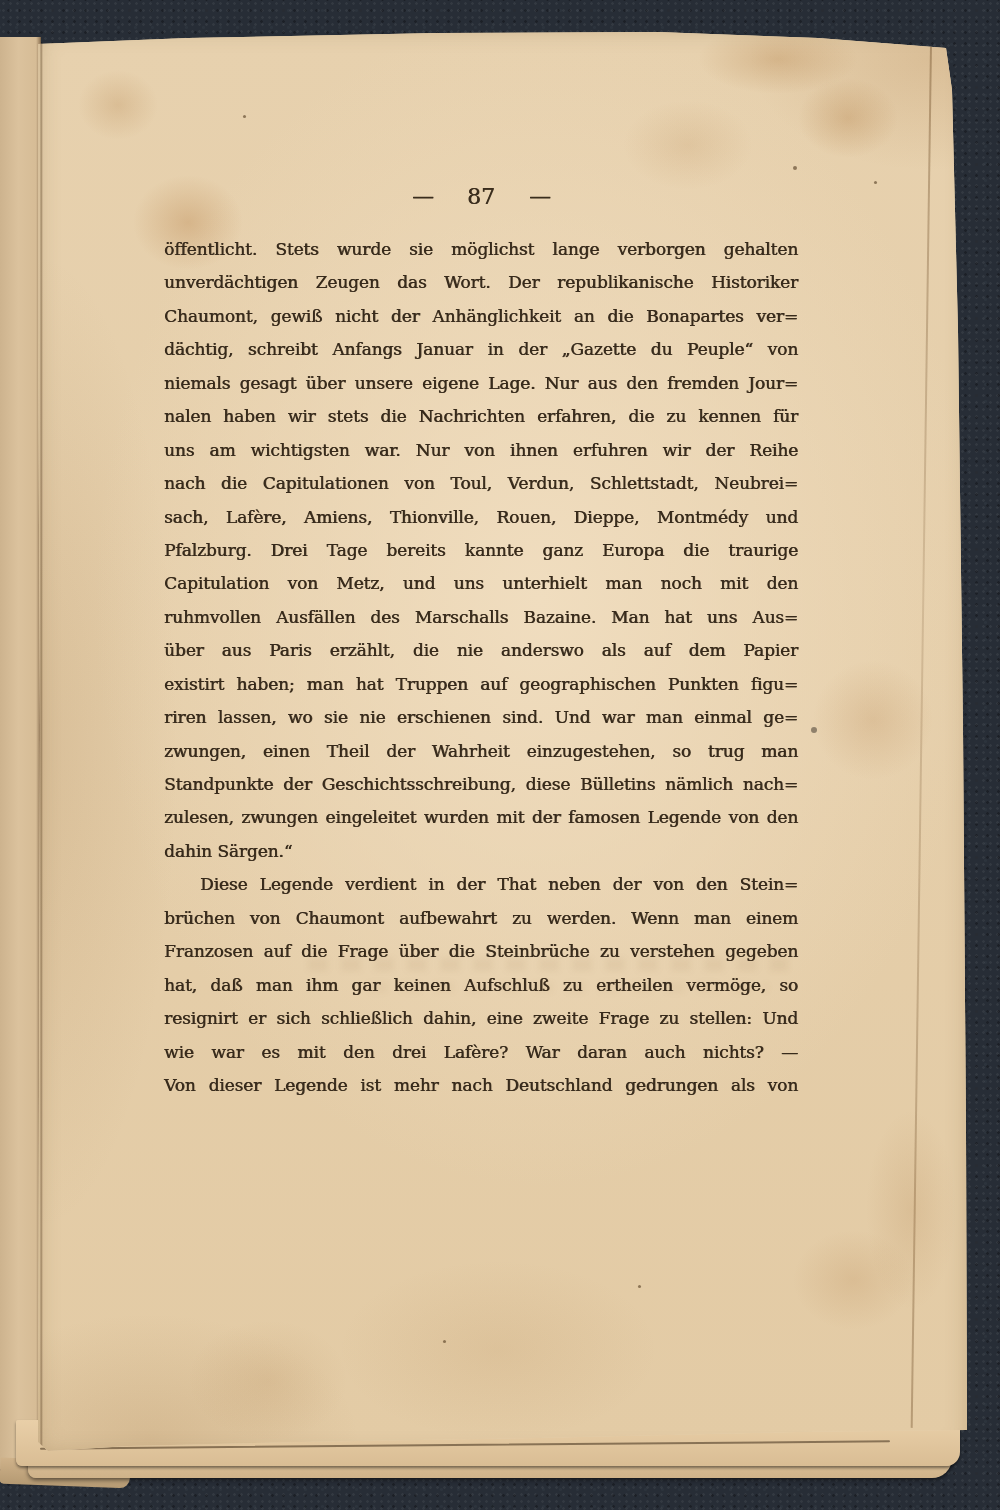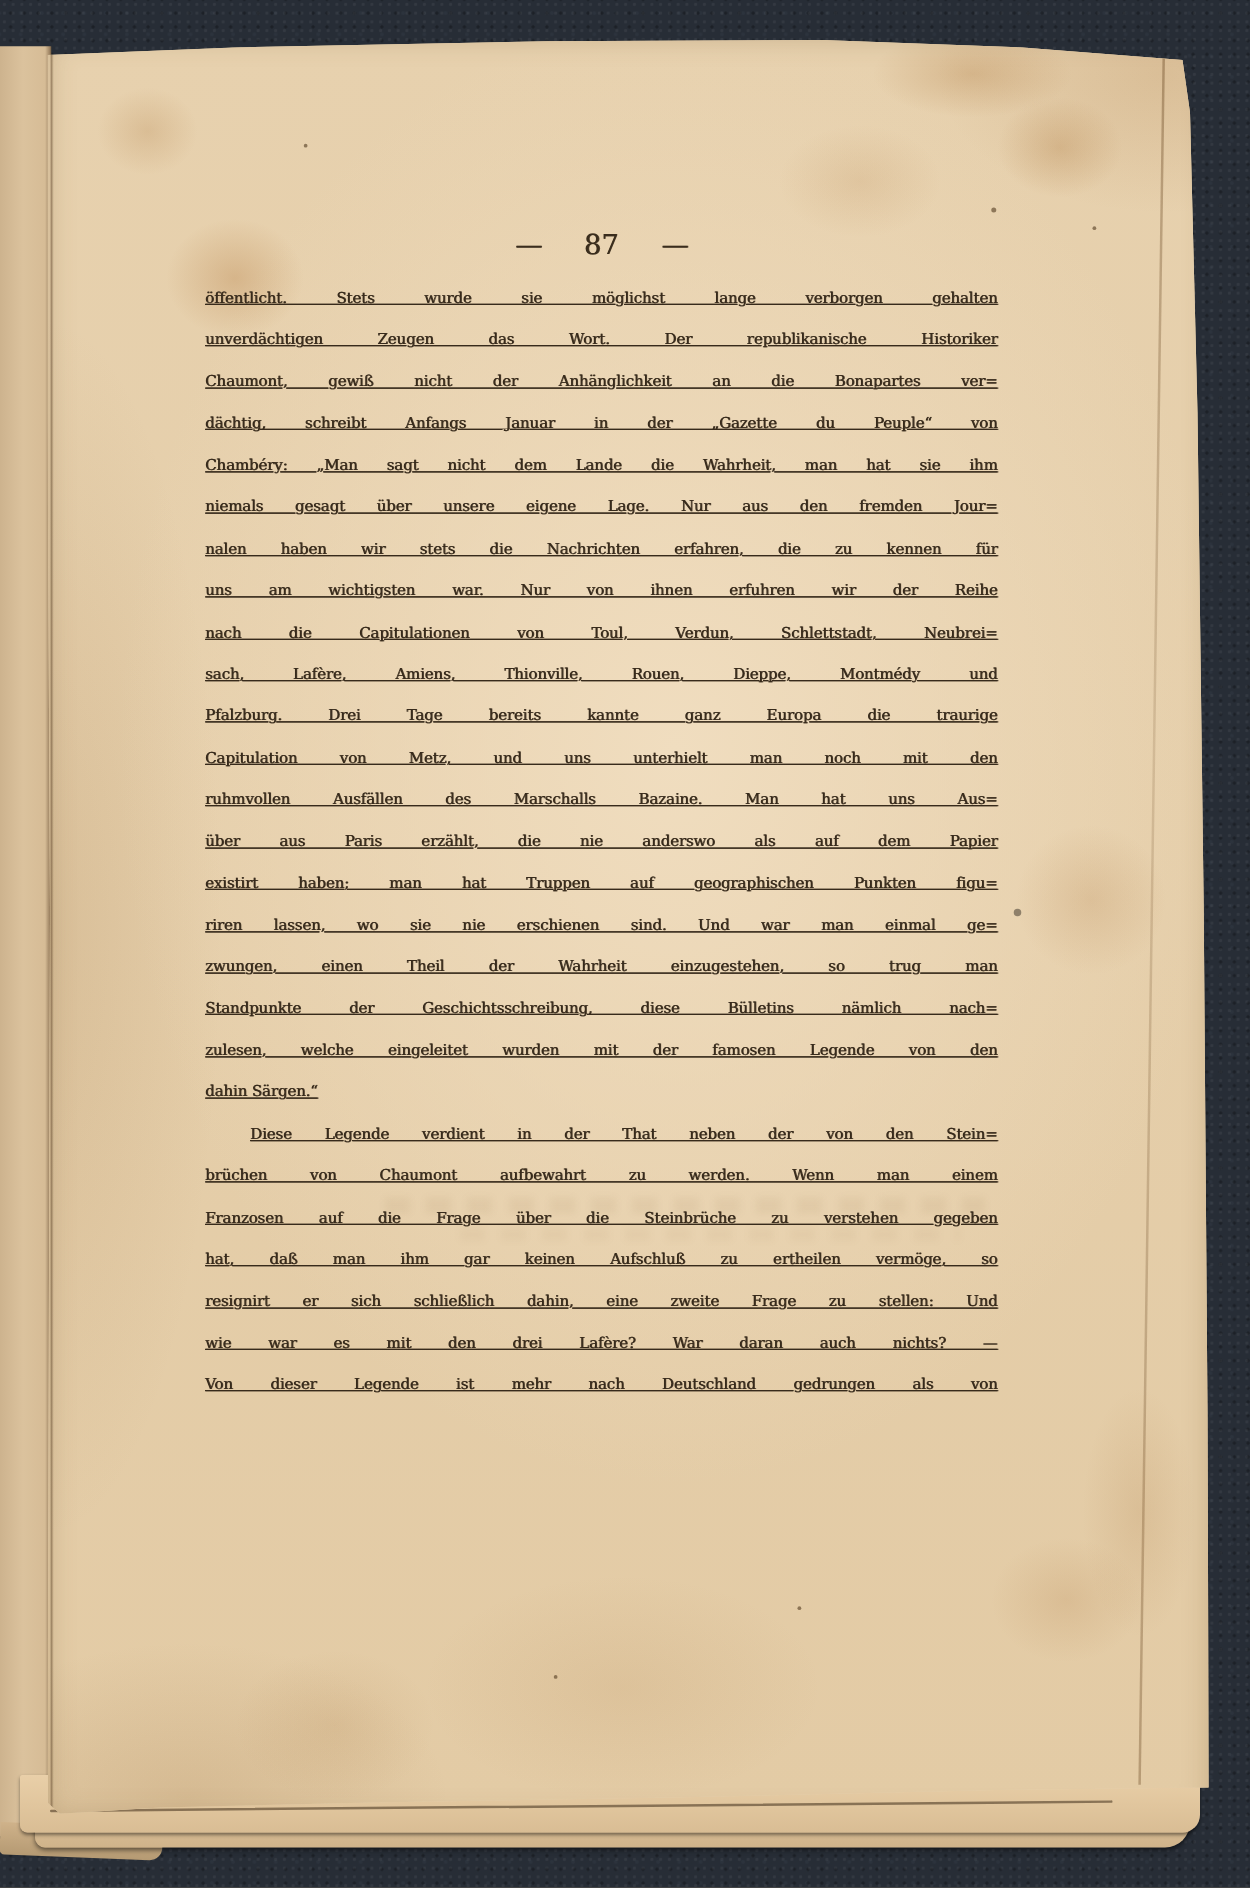--- a/index.html
+++ b/index.html
@@ -56,24 +56,23 @@
   
   .folio{
     position:absolute;left:126px;top:154px;width:634px;
     display:flex;justify-content:center;align-items:center;gap:34px;
     color:#3a2d1d;font-size:22px;
     text-shadow:0.5px 0 0 rgba(58,45,29,.85);
   }
   .folio .dash{letter-spacing:-1px;}
   
   .text{
-    position:absolute;left:126px;top:192px;width:634px;
-    color:#372a1b;font-size:12px;letter-spacing:-0.1px;
+    position:absolute;left:126px;top:203px;width:634px;
+    color:#372a1b;font-size:17px;letter-spacing:-0.1px;
     text-shadow:0.6px 0 0 rgba(55,42,27,.88);
-    text-decoration:underline;
   }
   .line{
     height:33.45px;line-height:33.45px;white-space:nowrap;
     text-align:justify;text-align-last:justify;
   }
   .line.short{text-align-last:left;white-space:normal;}
   .line.indent{text-indent:36px;}
 </style>
 </head>
 <body>
@@ -116,35 +115,34 @@
       <span class="dash">—</span>
       <span>87</span>
       <span class="dash">—</span>
     </div>
 
     <div class="text">
         <div class="line">öffentlicht.  Stets wurde sie möglichst lange verborgen gehalten</div>
         <div class="line">unverdächtigen Zeugen das Wort.  Der republikanische Historiker</div>
         <div class="line">Chaumont, gewiß nicht der Anhänglichkeit an die Bonapartes ver=</div>
         <div class="line">dächtig, schreibt Anfangs Januar in der „Gazette du Peuple“ von</div>
-        <div class="line">Chambéry: „Man sagt nicht dem Lande die Wahrheit, man hat sie ihm</div>
         <div class="line">niemals gesagt über unsere eigene Lage.  Nur aus den fremden Jour=</div>
         <div class="line">nalen haben wir stets die Nachrichten erfahren, die zu kennen für</div>
         <div class="line">uns am wichtigsten war.  Nur von ihnen erfuhren wir der Reihe</div>
         <div class="line">nach die Capitulationen von Toul, Verdun, Schlettstadt, Neubrei=</div>
         <div class="line">sach, Lafère, Amiens, Thionville, Rouen, Dieppe, Montmédy und</div>
         <div class="line">Pfalzburg.  Drei Tage bereits kannte ganz Europa die traurige</div>
         <div class="line">Capitulation von Metz, und uns unterhielt man noch mit den</div>
         <div class="line">ruhmvollen Ausfällen des Marschalls Bazaine.  Man hat uns Aus=</div>
         <div class="line">über aus Paris erzählt, die nie anderswo als auf dem Papier</div>
         <div class="line">existirt haben; man hat Truppen auf geographischen Punkten figu=</div>
         <div class="line">riren lassen, wo sie nie erschienen sind.  Und war man einmal ge=</div>
         <div class="line">zwungen, einen Theil der Wahrheit einzugestehen, so trug man</div>
         <div class="line">Standpunkte der Geschichtsschreibung, diese Bülletins nämlich nach=</div>
-        <div class="line">zulesen, welche eingeleitet wurden mit der famosen Legende von den</div>
+        <div class="line">zulesen, zwungen eingeleitet wurden mit der famosen Legende von den</div>
         <div class="line short">dahin Särgen.“</div>
         <div class="line indent">Diese Legende verdient in der That neben der von den Stein=</div>
         <div class="line">brüchen von Chaumont aufbewahrt zu werden.  Wenn man einem</div>
         <div class="line">Franzosen auf die Frage über die Steinbrüche zu verstehen gegeben</div>
         <div class="line">hat, daß man ihm gar keinen Aufschluß zu ertheilen vermöge, so</div>
         <div class="line">resignirt er sich schließlich dahin, eine zweite Frage zu stellen: Und</div>
         <div class="line">wie war es mit den drei Lafère?  War daran auch nichts? —</div>
         <div class="line">Von dieser Legende ist mehr nach Deutschland gedrungen als von</div>
       </div>
 

